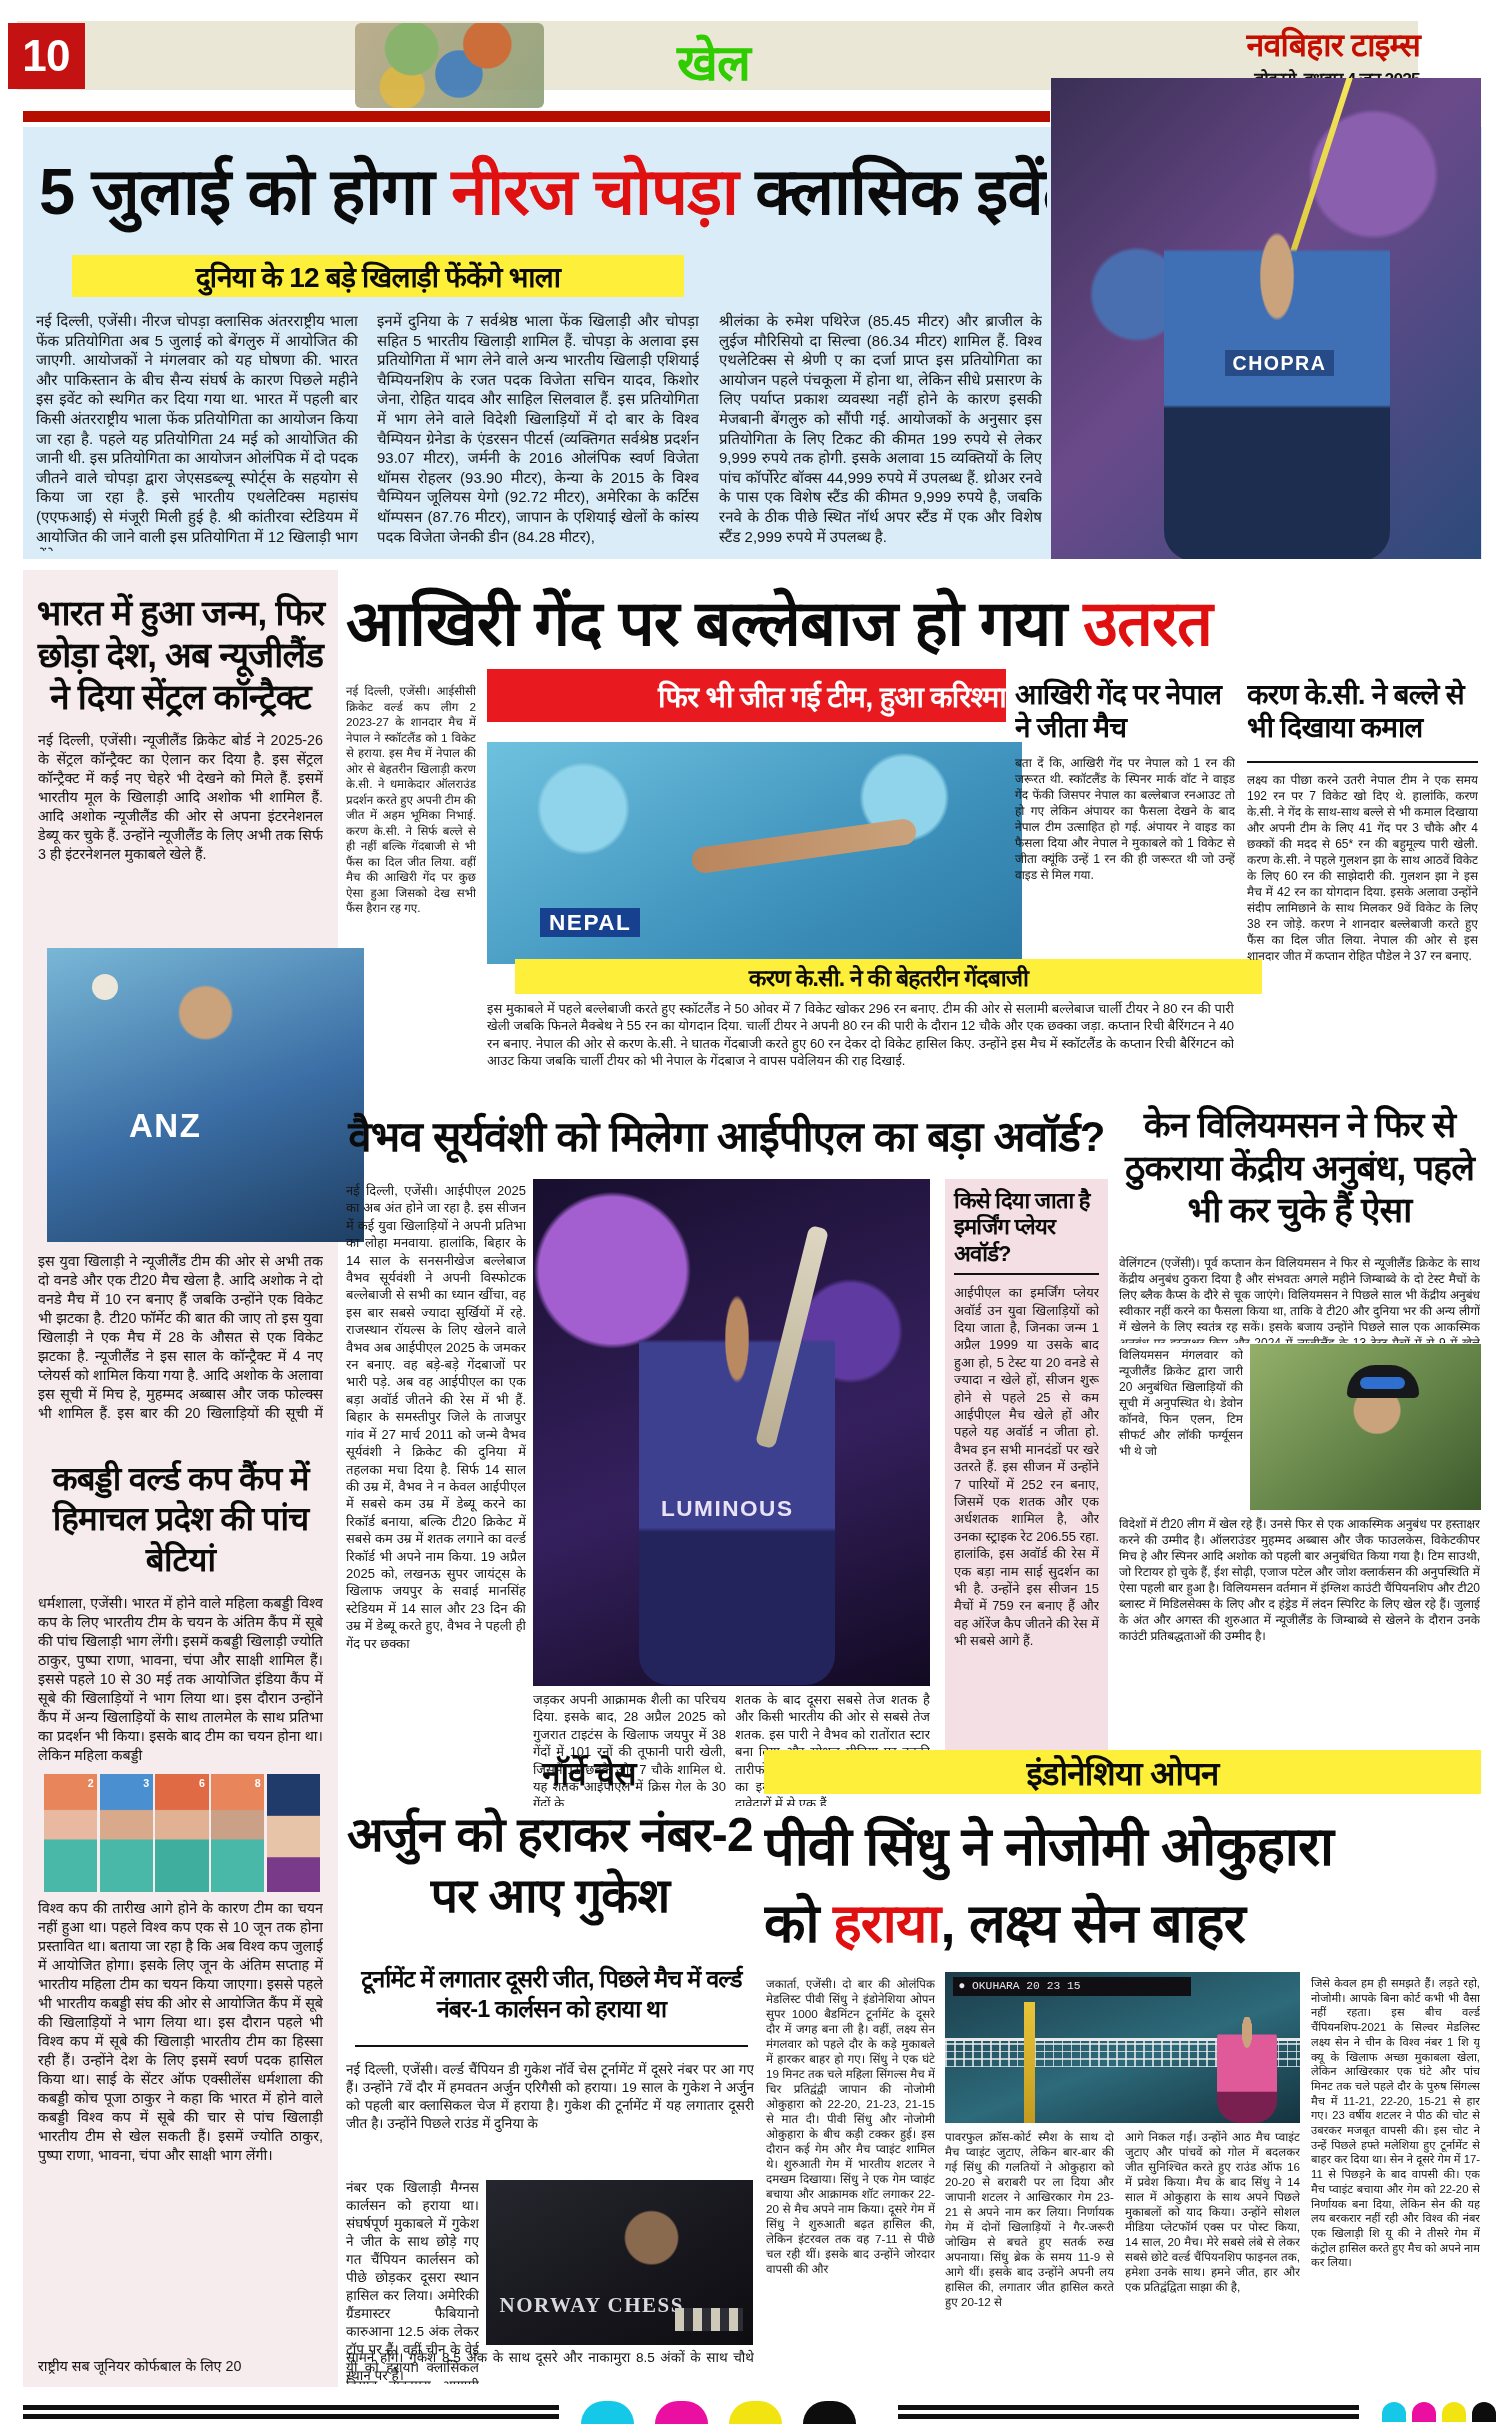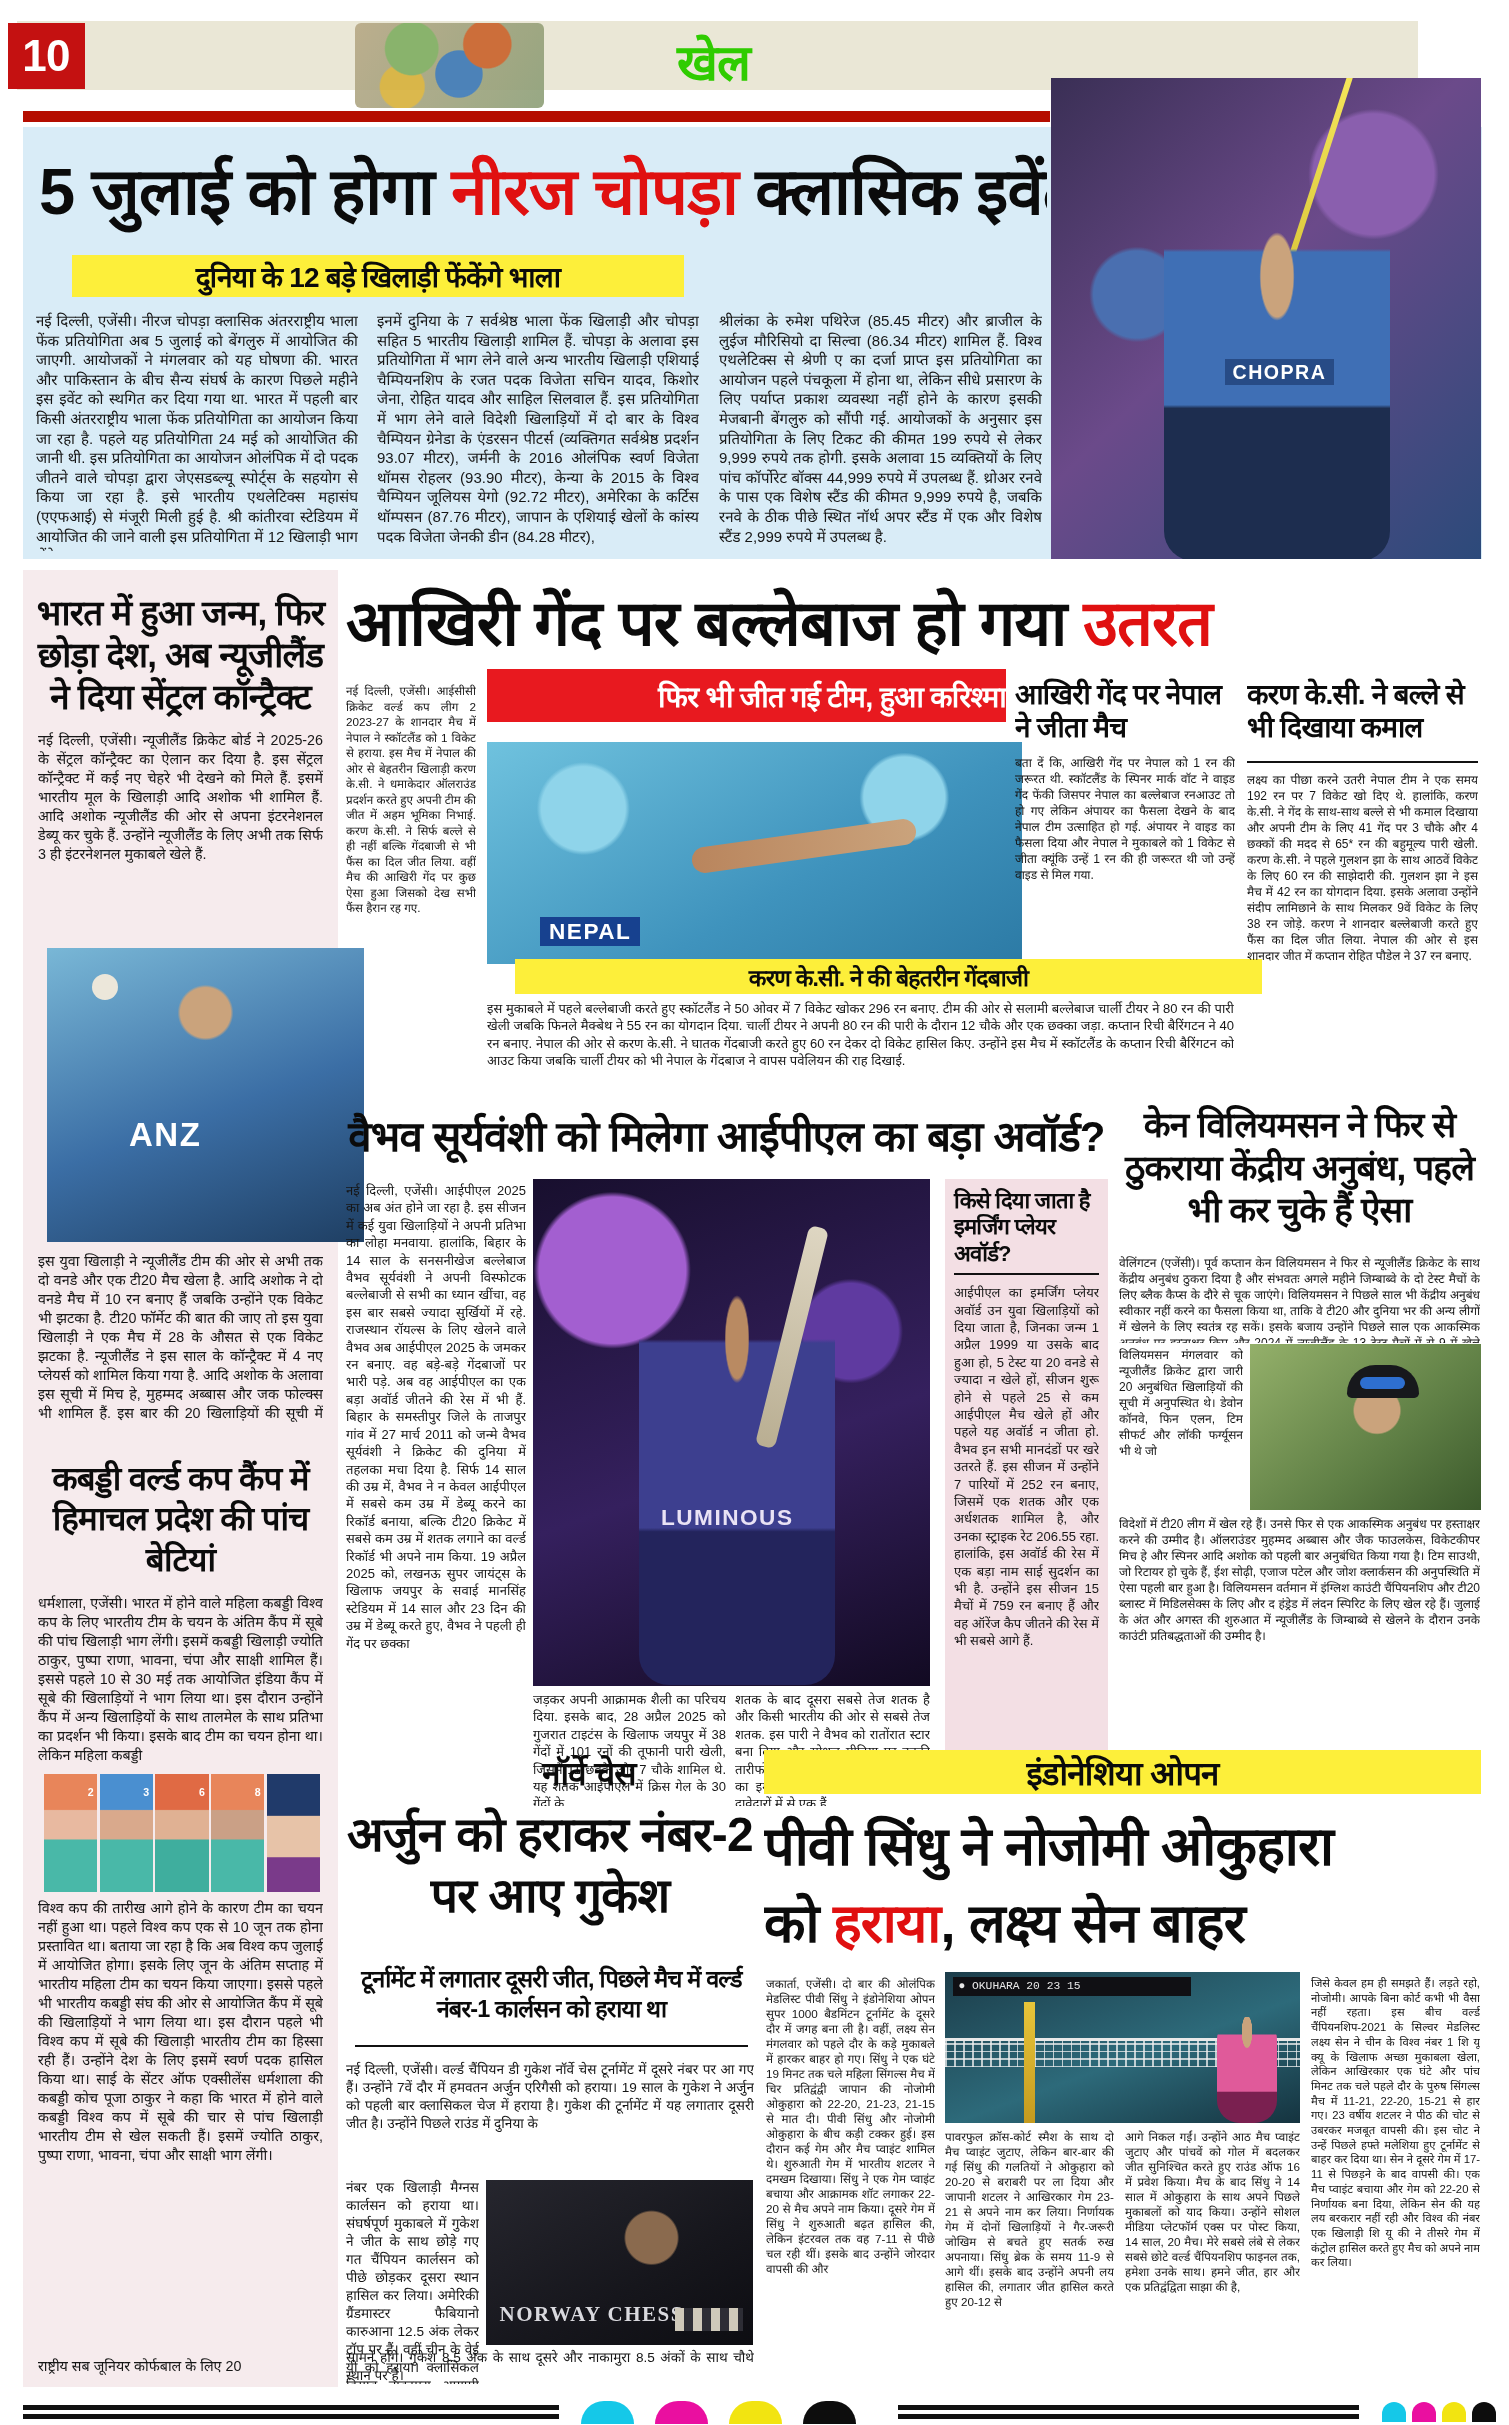--- a/index.html
+++ b/index.html
@@ -7,21 +7,21 @@
         font-family:"Liberation Sans","DejaVu Sans",sans-serif;color:#141414;}
   .abs{position:absolute;}
   .hl{font-weight:700;color:#0b0b0b;letter-spacing:-0.8px;}
   .bodytext{text-align:justify;color:#161616;overflow:hidden;}
   .center{text-align:center;}
   .photo{overflow:hidden;}
   .nowrap{white-space:nowrap;overflow:hidden;}
   .red{color:#e01010;}
   .rule{background:#111;}
   .dot{border-radius:50%;}
-  .jersey{font-weight:700;color:#ffffff;letter-spacing:1.5px;margin-top:9px;}
+  .jersey{font-weight:700;color:#ffffff;letter-spacing:1.5px;}
 </style>
 </head>
 <body>
 
 <div id="page">
 
   <div class="abs" style="left:16.6px;top:21px;width:1401px;height:69px;background:#eae7d6;"></div>
   <div class="abs" style="left:7.5px;top:22.6px;width:77px;height:66px;background:#c41111;display:flex;align-items:center;justify-content:center;">
     <span class="hl" style="color:#fff;font-size:44px;">10</span>
   </div>
@@ -29,20 +29,24 @@
        radial-gradient(circle at 30% 30%,#7fae61 0 18%,transparent 19%),
        radial-gradient(circle at 70% 25%,#c9622a 0 16%,transparent 17%),
        radial-gradient(circle at 55% 60%,#3b78b5 0 20%,transparent 21%),
        radial-gradient(circle at 25% 75%,#d8b13a 0 14%,transparent 15%),
        linear-gradient(120deg,#b7a886,#8d9f77);border-radius:6px;opacity:.9;"></div>
   <div class="abs hl center" style="left:642px;top:27px;width:143px;height:57px;color:#2fcc00;font-size:50px;">खेल</div>
   <div class="abs photo" style="left:902px;top:21px;width:128px;height:92px;background:
        radial-gradient(ellipse at 50% 35%,#c69a6d 0 35%,transparent 36%),
        linear-gradient(180deg,#b98f63 20%,#a4elsea 0),linear-gradient(180deg,#c49a6c,#9a7249);
        clip-path:polygon(35% 0,65% 0,80% 100%,20% 100%);"></div>
+  <div class="abs" style="left:1163px;top:29px;width:257px;height:60px;text-align:right;padding-right:4.5px;">
+    <div class="hl" style="color:#c40e00;font-size:32px;line-height:1.05;">नवबिहार टाइम्स</div>
+    <div class="hl" style="color:#121212;font-size:17.4px;margin-top:3px;">बोकारो, बुधवार 4 जून 2025</div>
+  </div>
   <div class="abs" style="left:22.6px;top:111px;width:1027px;height:10.6px;background:#b50d00;"></div>
 
   <div class="abs" style="left:22.6px;top:127px;width:1459px;height:432px;background:#d9ecf7;"></div>
   <div class="abs nowrap hl" style="left:39px;top:145px;width:1008px;height:106px;font-size:65px;">
     <span>5 जुलाई को होगा </span><span class="red">नीरज चोपड़ा</span><span> क्लासिक इवेंट</span>
   </div>
   <div class="abs hl center" style="left:72px;top:255px;width:612px;height:42px;background:#fdef3a;font-size:28px;display:flex;align-items:center;justify-content:center;">
     <span>दुनिया के 12 बड़े खिलाड़ी फेंकेंगे भाला</span>
   </div>
   <div class="abs bodytext" style="left:36px;top:311px;width:322px;height:240px;font-size:15px;line-height:19.6px;">नई दिल्ली, एजेंसी। नीरज चोपड़ा क्लासिक अंतरराष्ट्रीय भाला फेंक प्रतियोगिता अब 5 जुलाई को बेंगलुरु में आयोजित की जाएगी. आयोजकों ने मंगलवार को यह घोषणा की. भारत और पाकिस्तान के बीच सैन्य संघर्ष के कारण पिछले महीने इस इवेंट को स्थगित कर दिया गया था. भारत में पहली बार किसी अंतरराष्ट्रीय भाला फेंक प्रतियोगिता का आयोजन किया जा रहा है. पहले यह प्रतियोगिता 24 मई को आयोजित की जानी थी. इस प्रतियोगिता का आयोजन ओलंपिक में दो पदक जीतने वाले चोपड़ा द्वारा जेएसडब्ल्यू स्पोर्ट्स के सहयोग से किया जा रहा है. इसे भारतीय एथलेटिक्स महासंघ (एएफआई) से मंजूरी मिली हुई है. श्री कांतीरवा स्टेडियम में आयोजित की जाने वाली इस प्रतियोगिता में 12 खिलाड़ी भाग लेंगे.</div>

